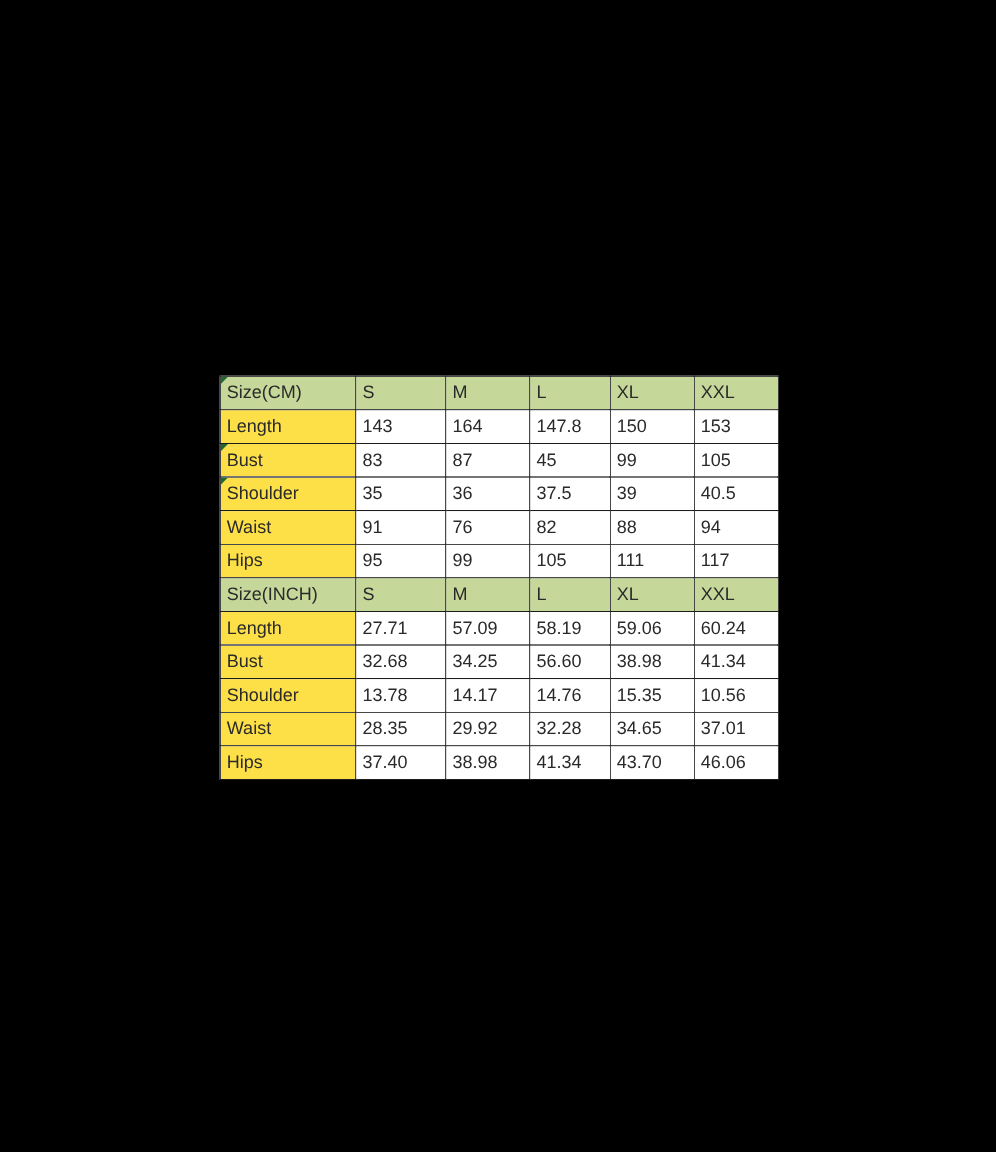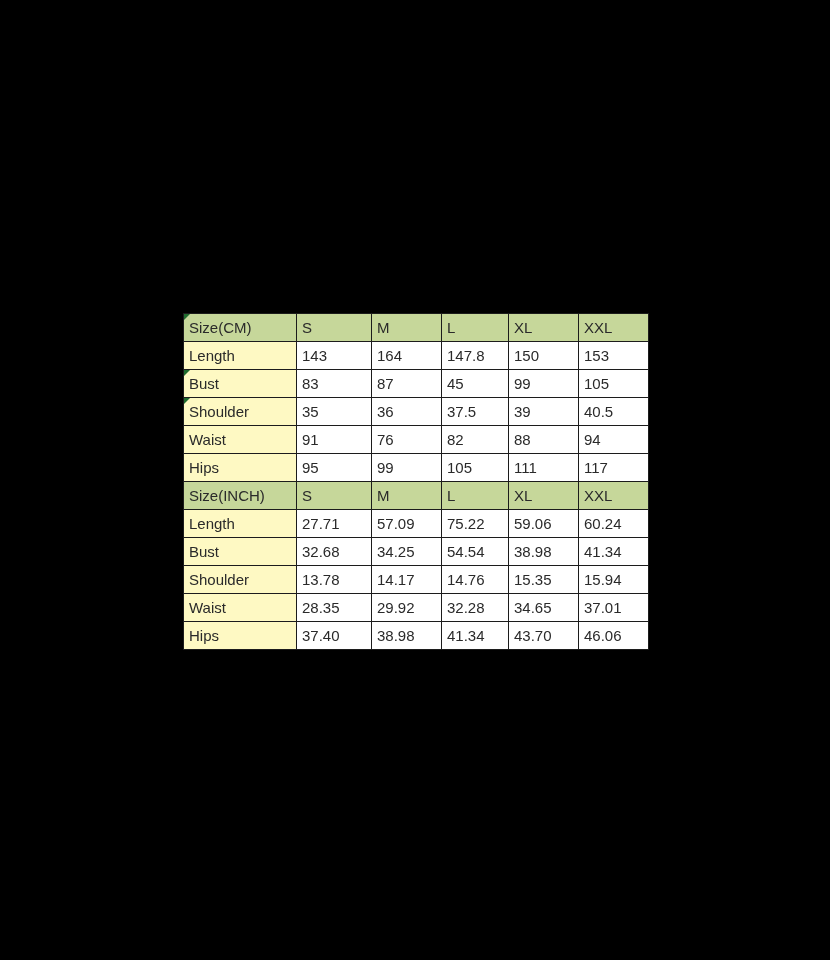--- a/index.html
+++ b/index.html
@@ -45,21 +45,21 @@
     line-height: 26px;
     color: #2a2a2a;
     white-space: nowrap;
     overflow: hidden;
     vertical-align: middle;
     background: #ffffff;
     position: relative;
   }
 
   table.size-chart td.green {
-    background: #fef9c3;
+    background: #fde047;
   }
 
   table.size-chart tr.header-row td {
     background: #c6d79a;
   }
 
   
   td.marked::before {
     content: "";
     position: absolute;
@@ -138,39 +138,39 @@
           <td class="green">S</td>
           <td class="green">M</td>
           <td class="green">L</td>
           <td class="green">XL</td>
           <td class="green">XXL</td>
         </tr>
         <tr>
           <td class="green">Length</td>
           <td>27.71</td>
           <td>57.09</td>
-          <td>75.22</td>
+          <td>58.19</td>
           <td>59.06</td>
           <td>60.24</td>
         </tr>
         <tr>
           <td class="green">Bust</td>
           <td>32.68</td>
           <td>34.25</td>
-          <td>54.54</td>
+          <td>56.60</td>
           <td>38.98</td>
           <td>41.34</td>
         </tr>
         <tr>
           <td class="green">Shoulder</td>
           <td>13.78</td>
           <td>14.17</td>
           <td>14.76</td>
           <td>15.35</td>
-          <td>15.94</td>
+          <td>10.56</td>
         </tr>
         <tr>
           <td class="green">Waist</td>
           <td>28.35</td>
           <td>29.92</td>
           <td>32.28</td>
           <td>34.65</td>
           <td>37.01</td>
         </tr>
         <tr>

